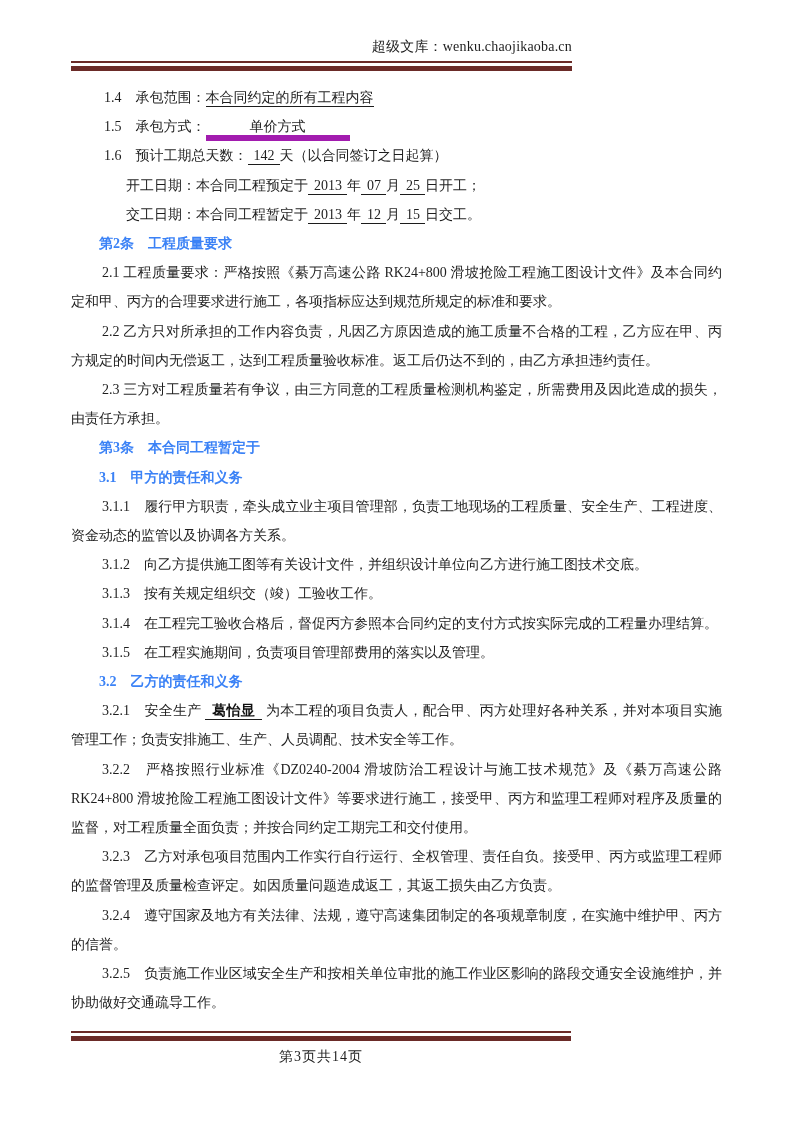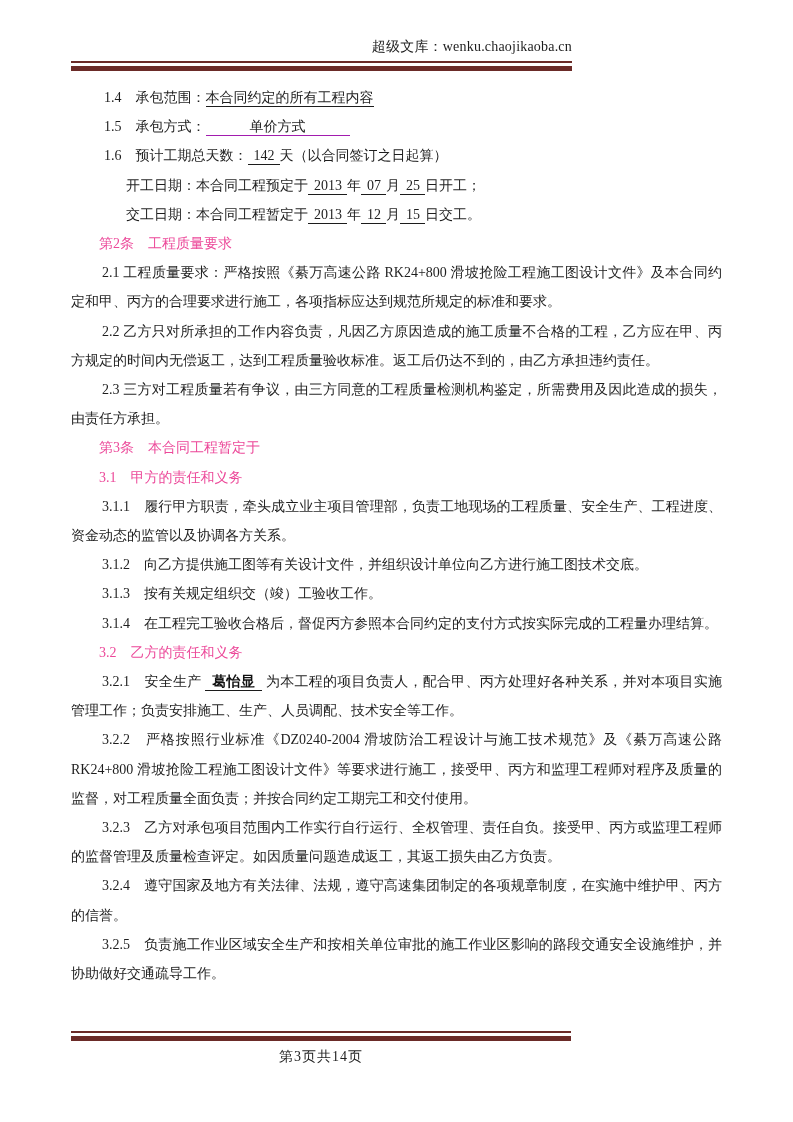--- a/index.html
+++ b/index.html
@@ -23,24 +23,24 @@
   .doc-main { position:absolute; left:71px; top:83px; width:651px; }
   .doc-main p {
     font-size:14px;
     line-height:29.2px;
     text-align:justify;
     color:#1e1e1e;
   }
   p.item   { text-indent:33px; }          
   p.date   { padding-left:55px; }         
   p.indent { text-indent:31px;font-family:Liberation Serif, serif; }          
-  p.h      { font-weight:normal; text-indent:28px; color:#ec4899; }
+  p.h      { font-weight:bold; text-indent:28px; color:#3b82f6; }
 
   .u      { border-bottom:1px solid #1c1c1c; padding-bottom:1px; }
-  .u-wide { border-bottom:1px solid #a21caf; padding:0 44px 1px 44px; }
+  .u-wide { border-bottom:6px solid #a21caf; padding:0 44px 1px 44px; }
   .u-num  { border-bottom:1px solid #1c1c1c; padding:0 5px 1px 6px; }
   .name-u { font-weight:bold; border-bottom:1px solid #1c1c1c; padding:0 7px 1px 7px; color:#111; }
 
   
   .doc-footer { position:absolute; left:71px; right:71px; top:1031px; }
   .page-indicator { text-align:center; font-size:14px; margin-top:7px; letter-spacing:1px; color:#1d1d1d; }
 </style>
 </head>
 <body>
 
@@ -71,20 +71,21 @@
     <p class="indent">2.1 工程质量要求：严格按照《綦万高速公路 RK24+800 滑坡抢险工程施工图设计文件》及本合同约定和甲、丙方的合理要求进行施工，各项指标应达到规范所规定的标准和要求。</p>
     <p class="indent">2.2 乙方只对所承担的工作内容负责，凡因乙方原因造成的施工质量不合格的工程，乙方应在甲、丙方规定的时间内无偿返工，达到工程质量验收标准。返工后仍达不到的，由乙方承担违约责任。</p>
     <p class="indent">2.3 三方对工程质量若有争议，由三方同意的工程质量检测机构鉴定，所需费用及因此造成的损失，由责任方承担。</p>
 
     <p class="h">第3条　本合同工程暂定于</p>
     <p class="h">3.1　甲方的责任和义务</p>
     <p class="indent">3.1.1　履行甲方职责，牵头成立业主项目管理部，负责工地现场的工程质量、安全生产、工程进度、资金动态的监管以及协调各方关系。</p>
     <p class="indent">3.1.2　向乙方提供施工图等有关设计文件，并组织设计单位向乙方进行施工图技术交底。</p>
     <p class="indent">3.1.3　按有关规定组织交（竣）工验收工作。</p>
     <p class="indent">3.1.4　在工程完工验收合格后，督促丙方参照本合同约定的支付方式按实际完成的工程量办理结算。</p>
+    <p class="indent">3.1.5　在工程实施期间，负责项目管理部费用的落实以及管理。</p>
 
     <p class="h">3.2　乙方的责任和义务</p>
     <p class="indent"><span>3.2.1　安全生产</span> <span class="name-u">葛怡显</span> <span>为本工程的项目负责人，配合甲、丙方处理好各种关系，并对本项目实施管理工作；负责安排施工、生产、人员调配、技术安全等工作。</span></p>
     <p class="indent">3.2.2　严格按照行业标准《DZ0240-2004 滑坡防治工程设计与施工技术规范》及《綦万高速公路RK24+800 滑坡抢险工程施工图设计文件》等要求进行施工，接受甲、丙方和监理工程师对程序及质量的监督，对工程质量全面负责；并按合同约定工期完工和交付使用。</p>
     <p class="indent">3.2.3　乙方对承包项目范围内工作实行自行运行、全权管理、责任自负。接受甲、丙方或监理工程师的监督管理及质量检查评定。如因质量问题造成返工，其返工损失由乙方负责。</p>
     <p class="indent">3.2.4　遵守国家及地方有关法律、法规，遵守高速集团制定的各项规章制度，在实施中维护甲、丙方的信誉。</p>
     <p class="indent">3.2.5　负责施工作业区域安全生产和按相关单位审批的施工作业区影响的路段交通安全设施维护，并协助做好交通疏导工作。</p>
 
   </div>
 

